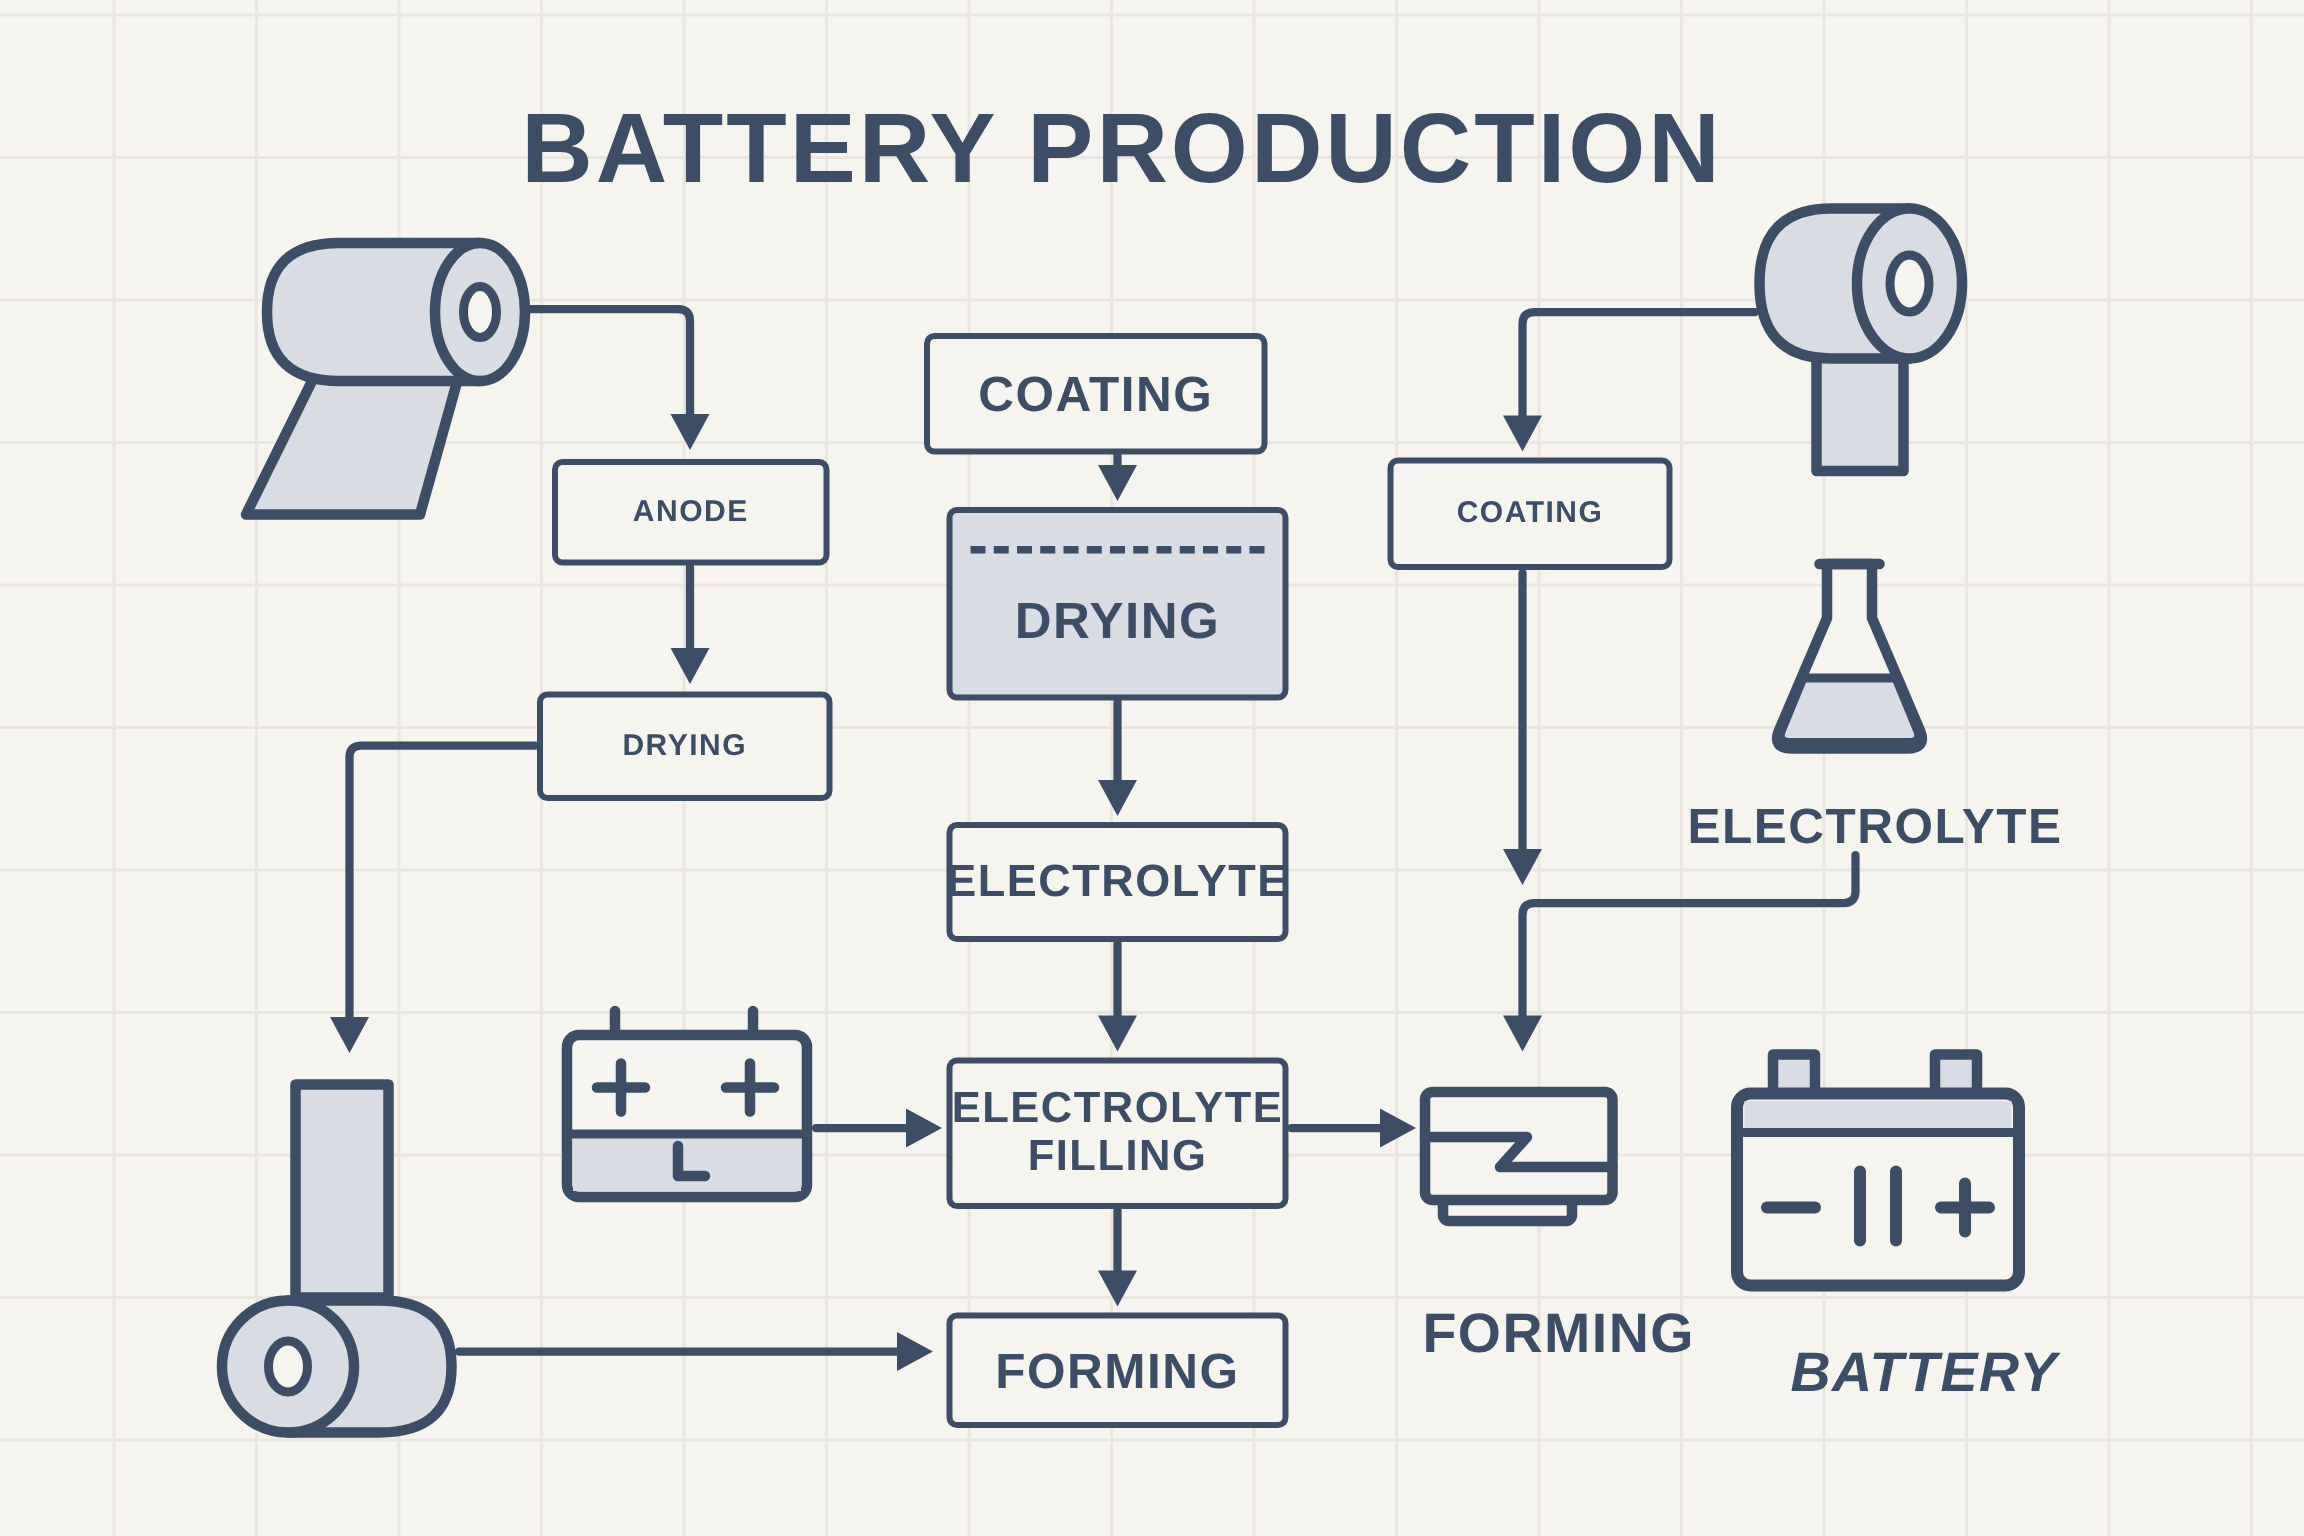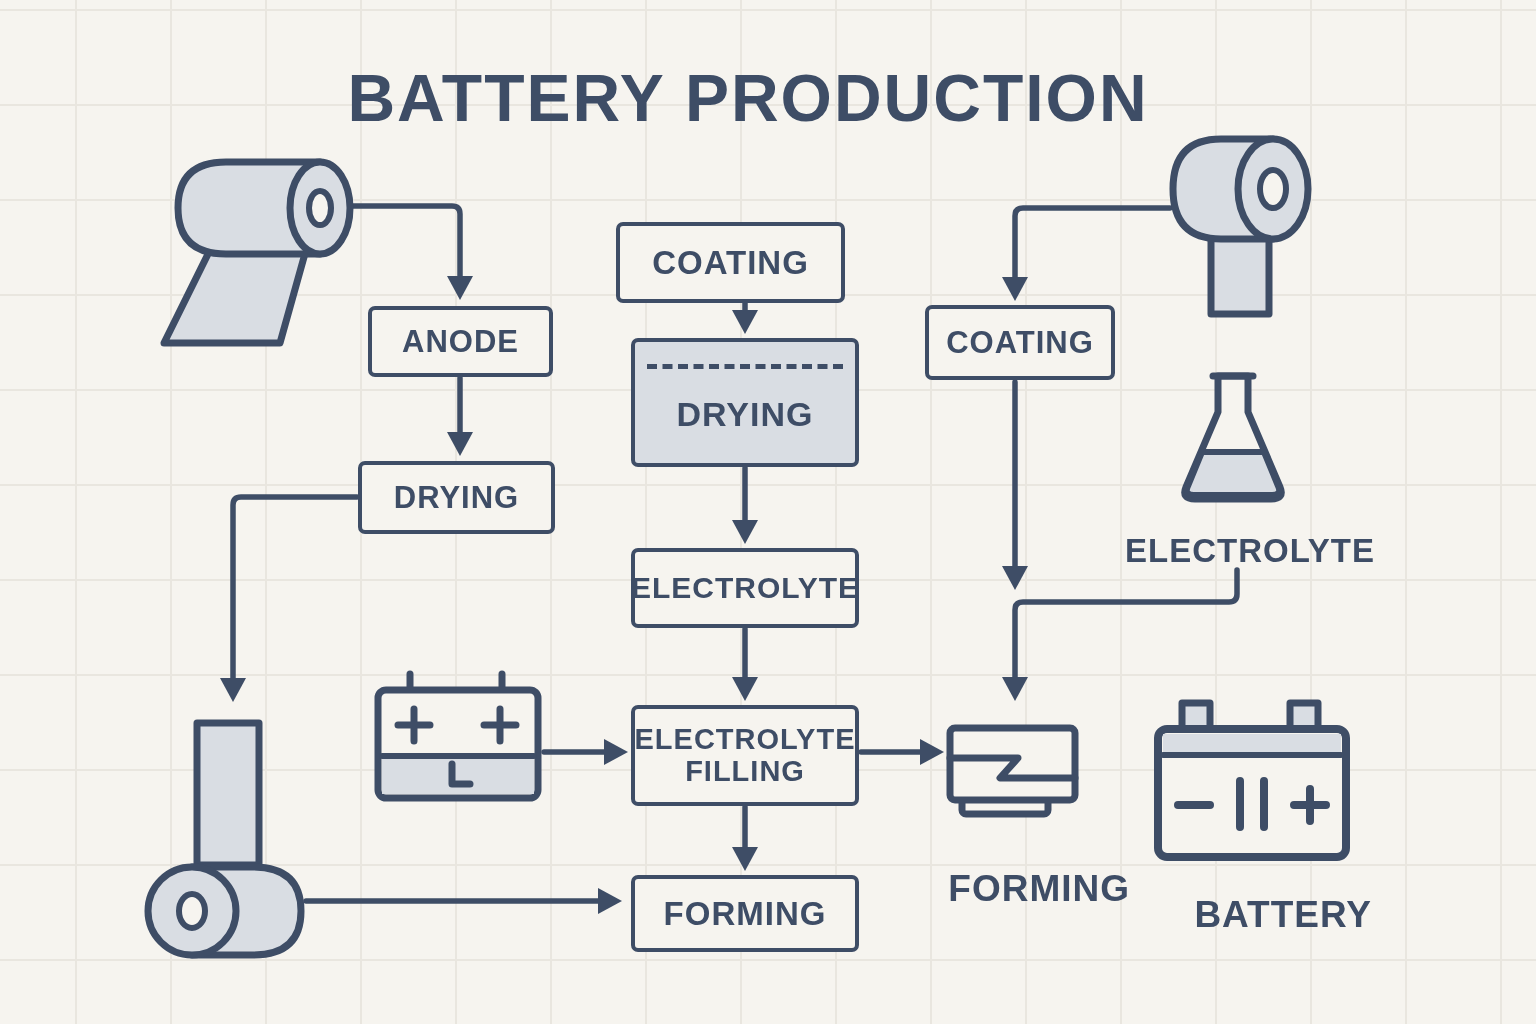--- a/index.html
+++ b/index.html
@@ -22,21 +22,21 @@
   }
   .title{
     position:absolute;left:0;top:60px;width:1496px;
     text-align:center;font-size:66px;font-weight:700;letter-spacing:2px;
     color:var(--ink);
   }
   .node{
     position:absolute;border:4px solid var(--ink);border-radius:7px;
     background:var(--paper);
     display:flex;align-items:center;justify-content:center;
-    font-weight:700;font-size:31px;letter-spacing:1px;color:var(--ink);
+    font-weight:700;font-size:20px;letter-spacing:1px;color:var(--ink);
     text-align:center;box-sizing:border-box;
   }
   .node.filled{background:var(--fill);}
   .node .dashline{
     position:absolute;left:12px;right:12px;top:22px;
     border-top:5px dashed var(--ink);
   }
   .node.two-line{font-size:29px;line-height:1.08;padding:16px 8px;}
   .caption{
     position:absolute;font-weight:700;color:var(--ink);
@@ -170,13 +170,13 @@
 </div>
 
 <div class="node" style="left:925px;top:305px;width:190px;height:75px;">
   <span>COATING</span>
 </div>
 
 <div class="caption" style="left:1095px;top:532px;width:280px;font-size:33px;">ELECTROLYTE</div>
 
 <div class="caption" style="left:890px;top:868px;width:240px;font-size:37px;">FORMING</div>
 
-<div class="caption" style="left:1132px;top:894px;width:240px;font-size:37px;">BATTERY</div>
+<div class="caption" style="left:1132px;top:894px;width:240px;font-size:37px;font-style:italic;">BATTERY</div>
 
 </body></html>

